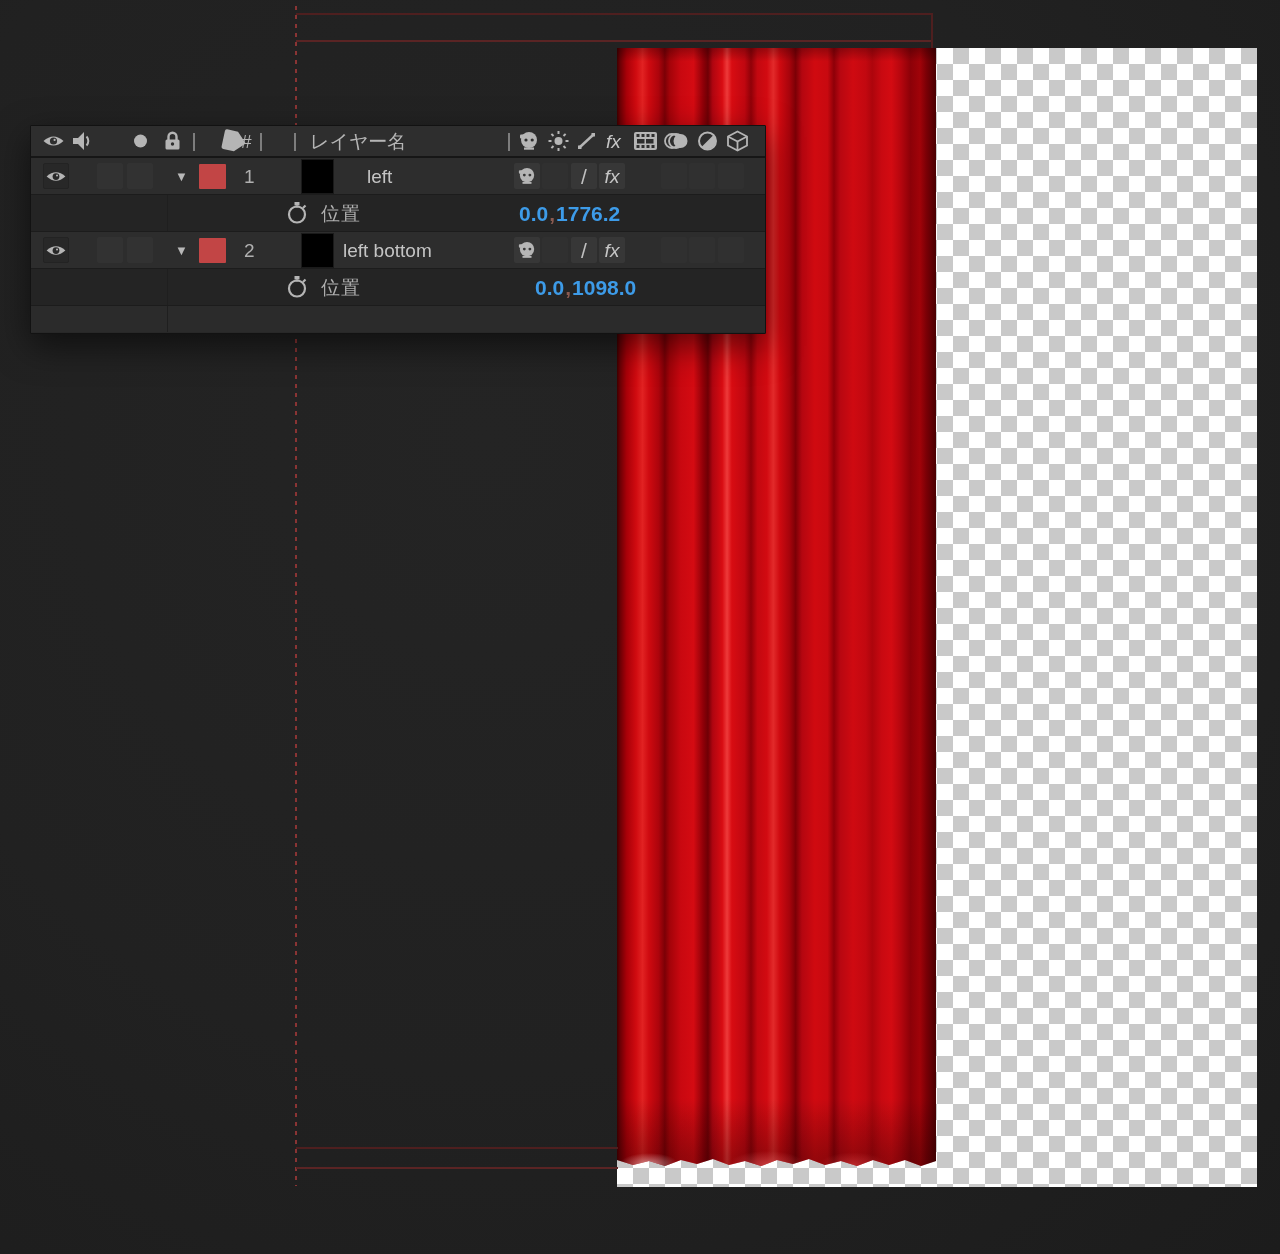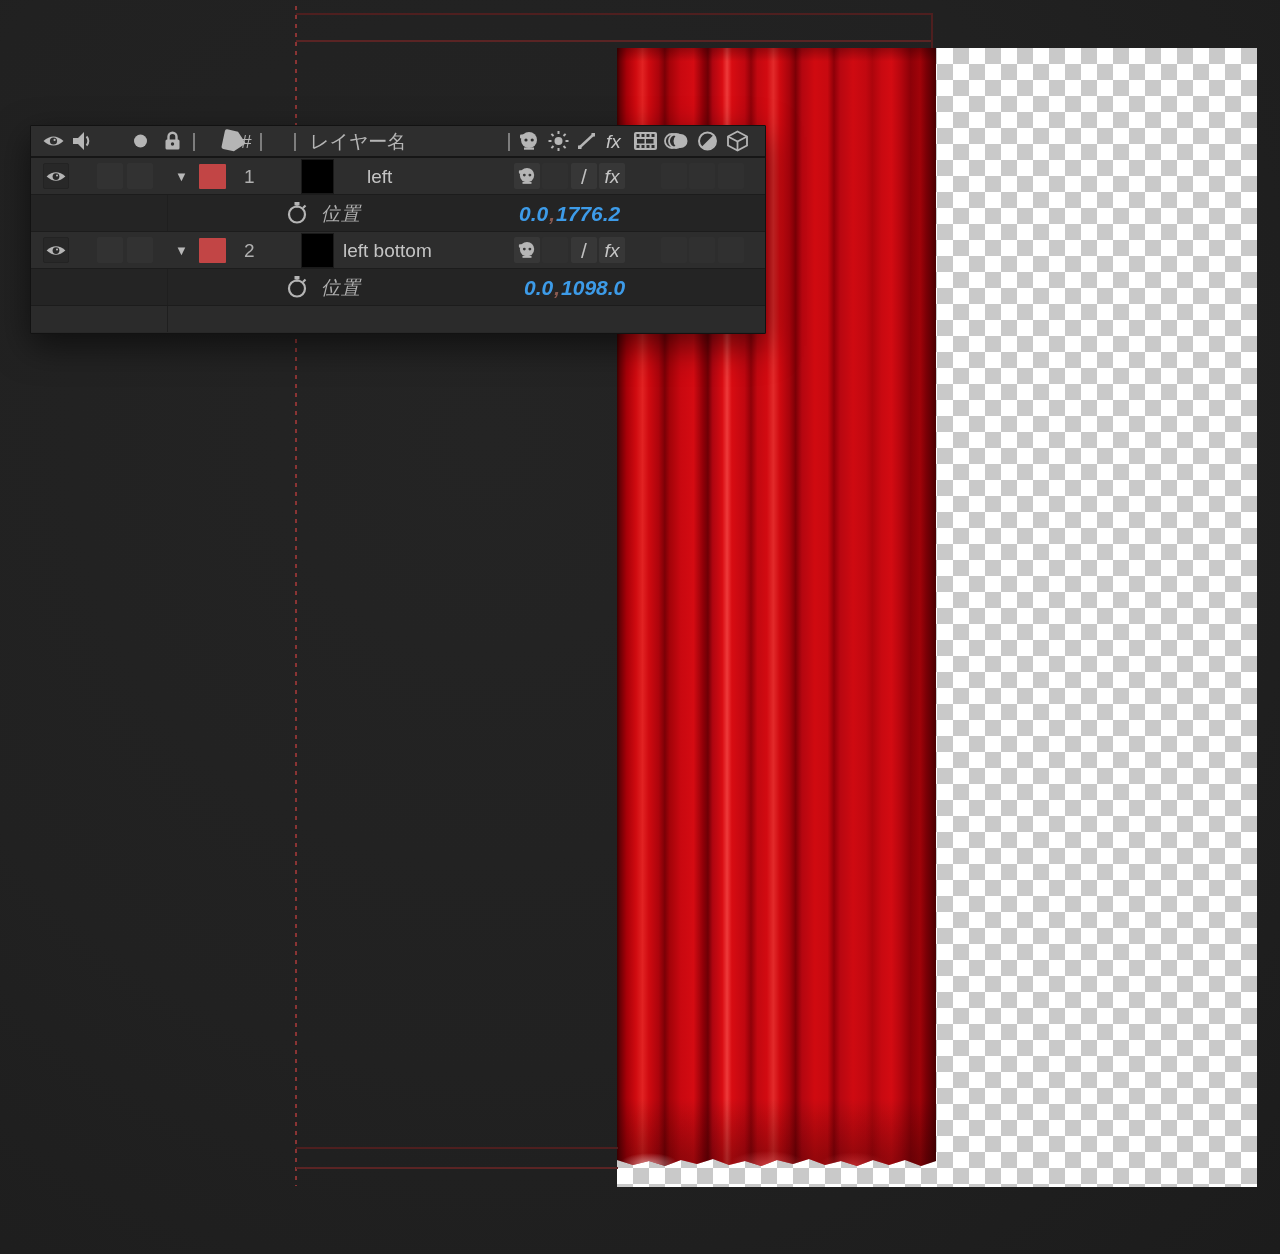--- a/index.html
+++ b/index.html
@@ -60,21 +60,21 @@
   
   .panel{
     position:absolute;left:30px;top:125px;width:736px;height:209px;
     background:#282828;border:1px solid #121212;border-radius:1px;
     box-shadow:0 12px 34px rgba(0,0,0,.55);
     z-index:10;color:#b9b9b9;
   }
   .hdr{position:relative;height:32px;background:#2e2e2e;border-bottom:2px solid #161616;}
   .row{position:relative;height:37px;border-bottom:1px solid #1c1c1c;}
   .row-layer{background:#2d2d2d;}
-  .row-prop{background:#242424;font-style:italic;}
+  .row-prop{background:#242424;}
   .row-empty{position:relative;height:26px;background:#2b2b2b;}
   .colsep{position:absolute;top:0;bottom:0;width:1px;background:#1f1f1f;}
 
   .icn{position:absolute;top:50%;transform:translateY(-50%);display:flex;align-items:center;justify-content:center;}
   .hsep{position:absolute;top:7px;width:2px;height:18px;background:#7d7d7d;}
   .htxt{position:absolute;top:0;line-height:32px;font-size:19px;color:#b5b5b5;}
 
   .box{position:absolute;top:5px;width:26px;height:26px;border-radius:2px;}
   .box-dark{background:#282828;border:1px solid #232323;}
   .box-mid{background:#323232;}
@@ -308,21 +308,21 @@
       <span class="colsep" style="left:136px;"></span>
       <span class="icn" style="left:255px;">
         <svg width="23" height="25" viewBox="0 0 23 25">
             <circle cx="11" cy="14" r="8" class="gs" stroke-width="2.2"></circle>
             <rect x="8.5" y="1.5" width="5" height="3.5" class="g"></rect>
             <line x1="11" y1="5" x2="11" y2="7" class="gs" stroke-width="2.2"></line>
             <line x1="17" y1="7.5" x2="19.5" y2="5" class="gs" stroke-width="2.2"></line>
           </svg>
       </span>
       <span class="proplabel" style="left:290px;">位置</span>
-      <span class="propval" style="left:493px;"><span>0.0</span><span class="comma">,</span><span>1098.0</span></span>
+      <span class="propval" style="left:504px;"><span>0.0</span><span class="comma">,</span><span>1098.0</span></span>
     </div>
 
     <div class="row-empty">
       <span class="colsep" style="left:136px;"></span>
     </div>
   </div>
 
 </div>
 
 </body></html>

